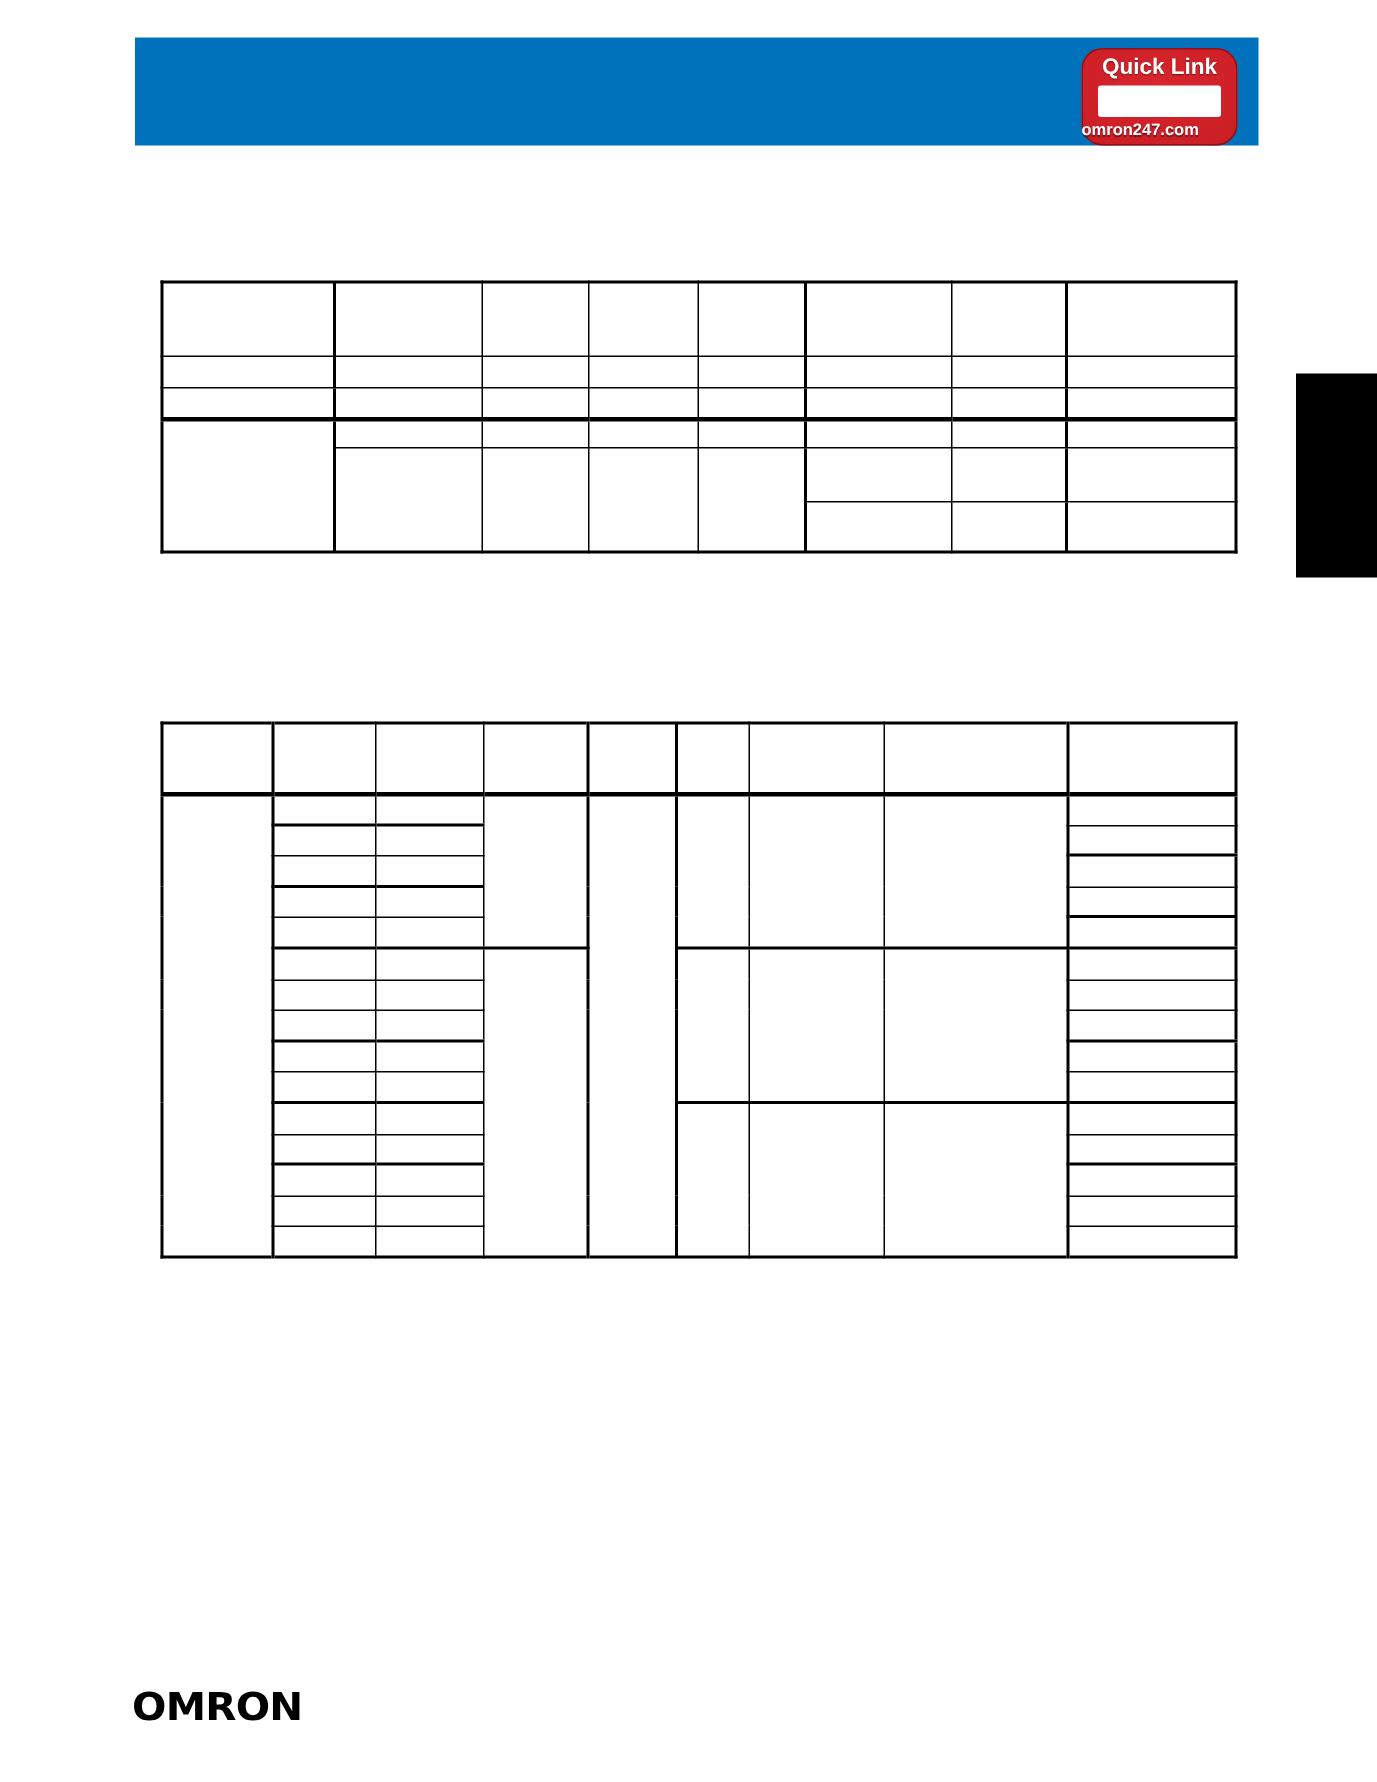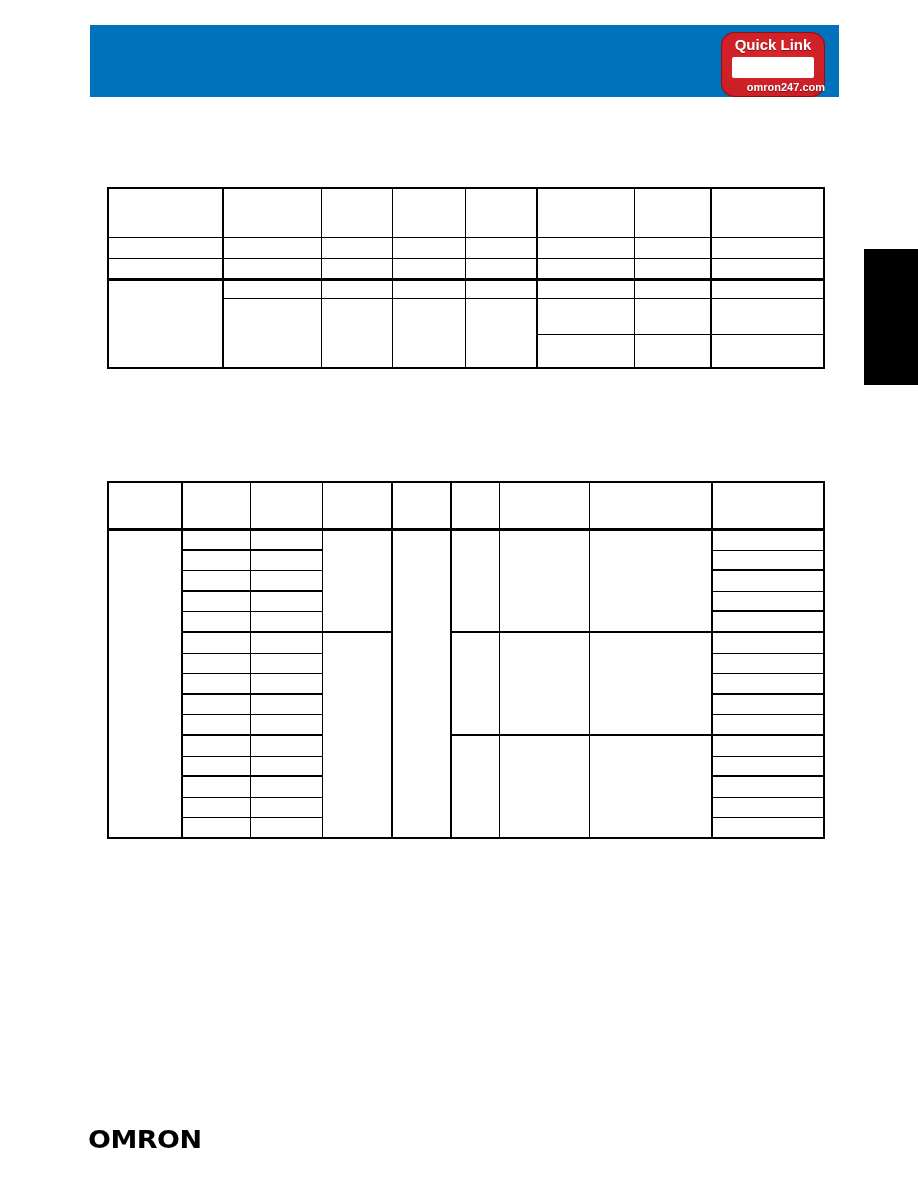--- a/index.html
+++ b/index.html
@@ -14,21 +14,21 @@
     background:radial-gradient(ellipse 140% 120% at 50% 38%, #d8262d 0%, #cb1e25 55%, #9e1419 100%);
     box-shadow:inset 0 0 0 1px #8c1014;
   }
   .ql-title{
     position:absolute;top:5px;left:0;right:0;text-align:center;
     color:#ffffff;font-weight:bold;font-size:15px;line-height:16px;
     text-shadow:0 1px 1px rgba(0,0,0,.45);white-space:nowrap;
   }
   .ql-box{position:absolute;left:11px;top:25px;width:82px;height:21px;background:#ffffff;border-radius:2px;}
   .ql-url{
-    position:absolute;bottom:4px;left:0;right:0;text-align:right;
+    position:absolute;bottom:4px;left:0;right:0;text-align:left;
     color:#ffffff;font-weight:bold;font-size:11px;line-height:12px;
     text-shadow:0 1px 1px rgba(0,0,0,.45);white-space:nowrap;
   }
   
   .side-tab{position:absolute;left:864px;top:249px;width:54px;height:136px;background:#000000;}
   
   table.grid{
     position:absolute;border-collapse:collapse;table-layout:fixed;
     border:2px solid #000;background:#fff;
   }

